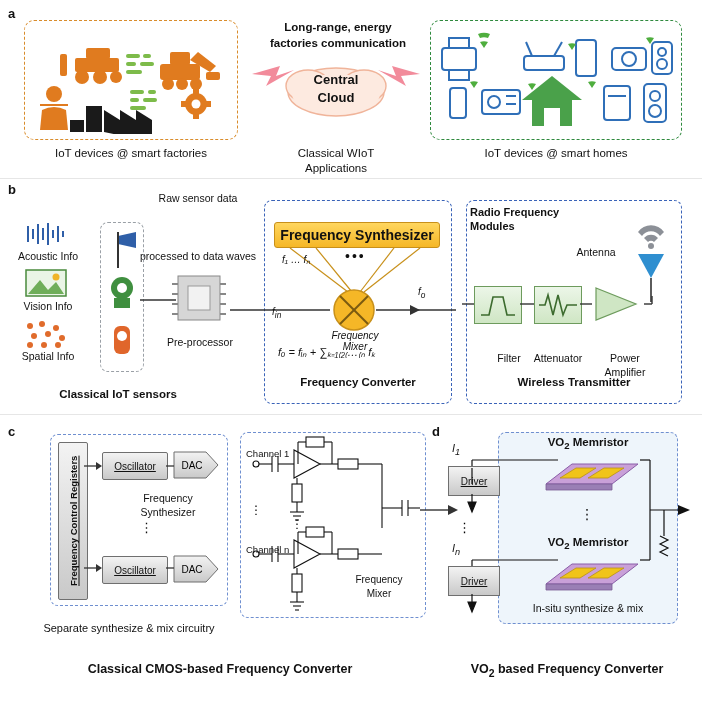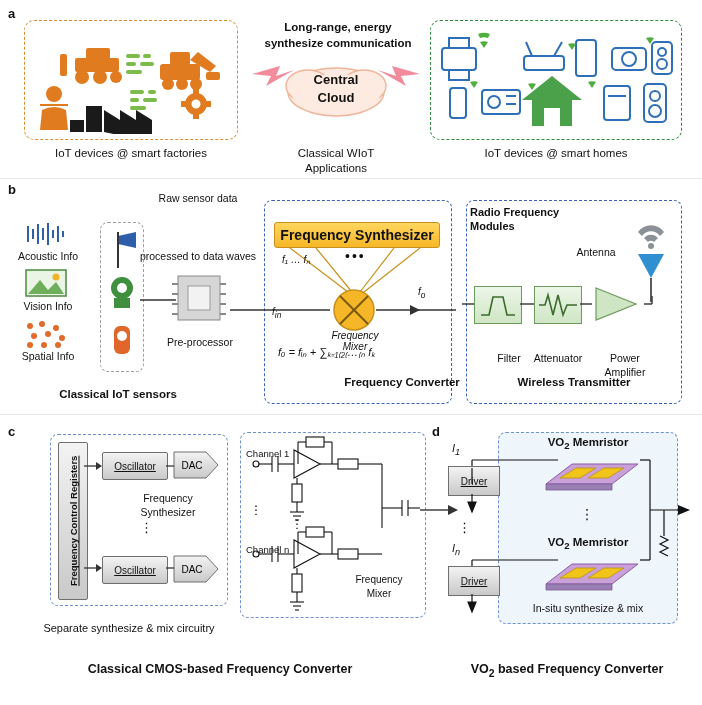--- a/index.html
+++ b/index.html
@@ -95,21 +95,21 @@
     <ellipse cx="90" cy="40" rx="48" ry="24" fill="#fdeae0" stroke="#f0b49a" stroke-width="1.4"></ellipse>
     <ellipse cx="62" cy="34" rx="22" ry="16" fill="#fdeae0" stroke="#f0b49a" stroke-width="1.4"></ellipse>
     <ellipse cx="118" cy="34" rx="22" ry="16" fill="#fdeae0" stroke="#f0b49a" stroke-width="1.4"></ellipse>
     <ellipse cx="90" cy="42" rx="44" ry="20" fill="#fdeae0"></ellipse>
   </g>
 </svg>
 <div class="cap capb" style="left:286px;top:72px;width:100px;font-size:13px;">Central</div>
 <div class="cap capb" style="left:286px;top:90px;width:100px;font-size:13px;">Cloud</div>
 
 <div class="cap capb" style="left:248px;top:21px;width:180px;font-size:11.5px;color:#111;">Long-range, energy</div>
-<div class="cap capb" style="left:248px;top:37px;width:180px;font-size:11.5px;color:#111;">synthesize communication</div>
+<div class="cap capb" style="left:248px;top:37px;width:180px;font-size:11.5px;color:#111;">factories communication</div>
 
 <div class="cap" style="left:246px;top:147px;width:180px;">Classical WIoT</div>
 <div class="cap" style="left:246px;top:162px;width:180px;">Applications</div>
 
 <div class="panel dashed-green" style="left:430px;top:20px;width:252px;height:120px;"></div>
 
 <svg style="position:absolute;left:436px;top:26px;" width="242" height="108">
   <g fill="none" stroke="#2f6fb8" stroke-width="2">
 
     <rect x="6" y="22" width="34" height="22" rx="3"></rect>
@@ -265,21 +265,21 @@
 </svg>
 <div class="lbl ital" style="left:272px;top:306px;"><span>f</span><sub>in</sub></div>
 
 <svg style="position:absolute;left:376px;top:300px;" width="96" height="20">
   <line x1="0" y1="10" x2="80" y2="10" stroke="#333" stroke-width="1.4"></line>
   <path d="M34 5 L44 10 L34 15 Z" fill="#333"></path>
 </svg>
 <div class="lbl ital" style="left:418px;top:286px;"><span>f</span><sub>o</sub></div>
 
 <div class="lbl ital" style="left:278px;top:344px;font-size:11px;">fₒ = fᵢₙ + ∑ₖ₌₁₍₂₍…₍ₙ  fₖ</div>
-<div class="cap capb" style="left:264px;top:376px;width:188px;font-size:11.5px;padding-left:44px;">Frequency Converter</div>
+<div class="cap capb" style="left:264px;top:376px;width:188px;font-size:11.5px;">Frequency Converter</div>
 
 <div class="panel dashed-blue" style="left:466px;top:200px;width:216px;height:204px;"></div>
 <div class="cap capb" style="left:470px;top:206px;width:120px;font-size:11px;text-align:left;">Radio Frequency</div>
 <div class="cap capb" style="left:470px;top:220px;width:120px;font-size:11px;text-align:left;">Modules</div>
 <div class="cap" style="left:556px;top:246px;width:80px;font-size:10.5px;">Antenna</div>
 
 <svg style="position:absolute;left:630px;top:208px;" width="46" height="100">
   <g fill="#8c9097">
     <path d="M8 24 a16 16 0 0 1 26 0 l-4 4 a11 11 0 0 0 -18 0 z"></path>
     <path d="M14 30 a9 9 0 0 1 14 0 l-4 4 a4 4 0 0 0 -6 0 z"></path>

